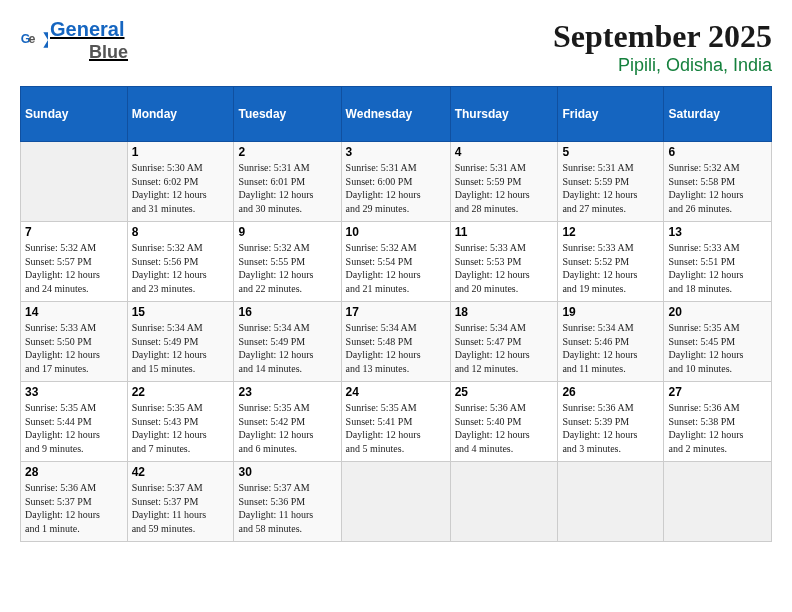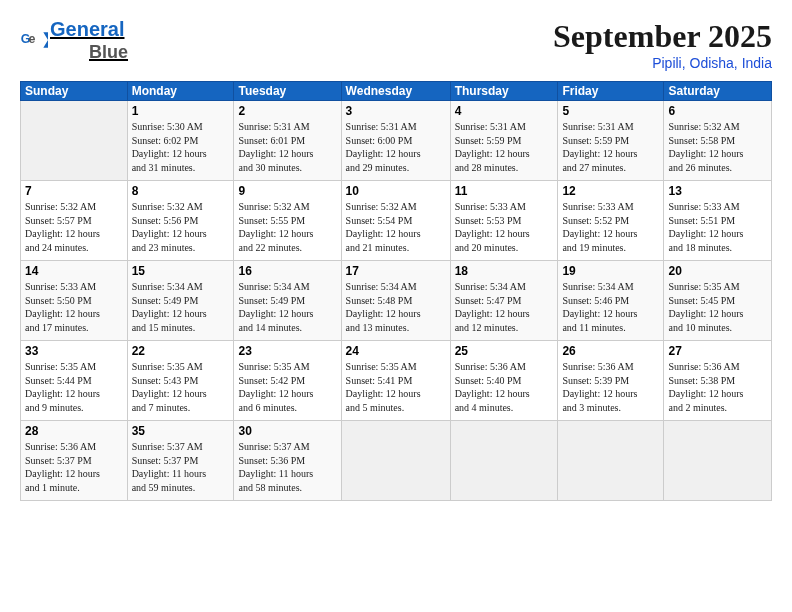--- a/index.html
+++ b/index.html
@@ -34,32 +34,32 @@
     .title-area {
       text-align: right;
     }
     .month-title {
       font-size: 32px;
       font-weight: bold;
       color: #1a1a1a;
       font-family: Liberation Serif, serif;
     }
     .subtitle {
-      font-size: 14px;
-      color: #1d4ed8;
+      font-size: 18px;
+      color: #15803d;
     }
     table {
       width: 100%;
       border-collapse: collapse;
       font-size: 10px;
     }
     thead tr th {
       background: #1565c0;
       color: #fff;
-      padding: 2px 4px;
+      padding: 20px 4px;
       text-align: left;
       font-size: 12px;
       font-weight: bold;
       border: 1px solid #1050a0;
     }
     tbody tr td {
       border: 1px solid #ccc;
       vertical-align: top;
       padding: 3px 4px;
       width: 113px;
@@ -239,21 +239,21 @@
             <span class="day-num">27</span>
             <div class="day-info">Sunrise: 5:36 AM<br>Sunset: 5:38 PM<br>Daylight: 12 hours<br>and 2 minutes.</div>
           </td>
         </tr>
         <tr>
           <td>
             <span class="day-num">28</span>
             <div class="day-info">Sunrise: 5:36 AM<br>Sunset: 5:37 PM<br>Daylight: 12 hours<br>and 1 minute.</div>
           </td>
           <td>
-            <span class="day-num">35</span>
+            <span class="day-num">42</span>
             <div class="day-info">Sunrise: 5:37 AM<br>Sunset: 5:37 PM<br>Daylight: 11 hours<br>and 59 minutes.</div>
           </td>
           <td>
             <span class="day-num">30</span>
             <div class="day-info">Sunrise: 5:37 AM<br>Sunset: 5:36 PM<br>Daylight: 11 hours<br>and 58 minutes.</div>
           </td>
           <td class="empty"></td>
           <td class="empty"></td>
           <td class="empty"></td>
           <td class="empty"></td>

